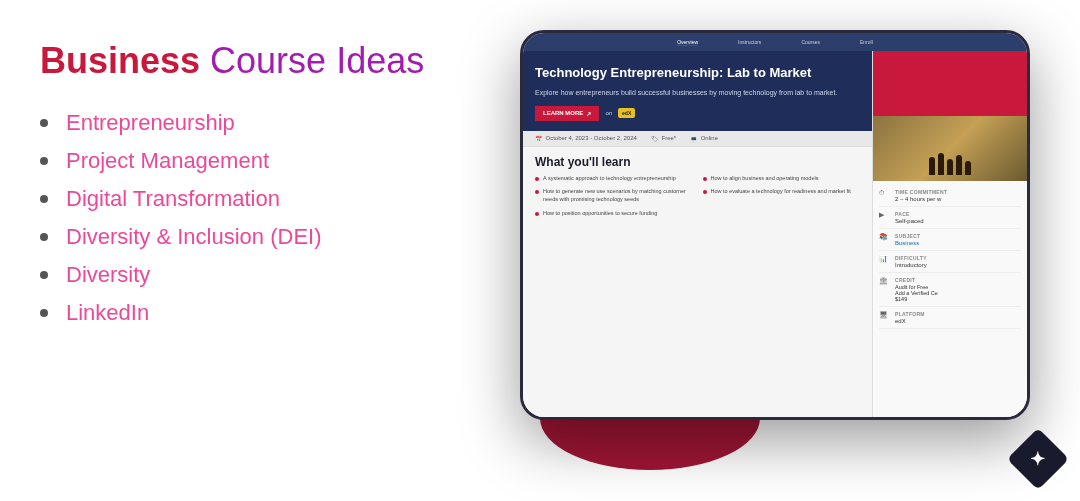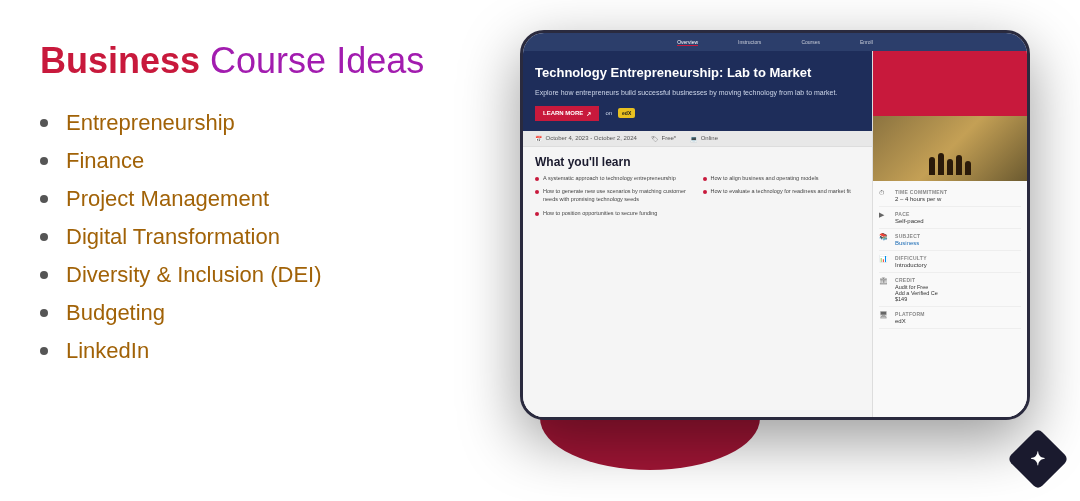--- a/index.html
+++ b/index.html
@@ -40,21 +40,21 @@
 
     .course-list {
       list-style: none;
       padding: 0;
     }
 
     .course-list li {
       display: flex;
       align-items: center;
       font-size: 22px;
-      color: #a16207;
+      color: #ec4899;
       margin-bottom: 12px;
       font-weight: 400;
     }
 
     .bullet {
       width: 8px;
       height: 8px;
       background: #555;
       border-radius: 50%;
       margin-right: 18px;
@@ -366,40 +366,36 @@
 <div class="left-panel">
   <div class="title-line">
     <span class="title-business">Business</span>
     <span class="title-rest">Course Ideas</span>
   </div>
 
   <ul class="course-list">
     <li>
       <span class="bullet"></span>
       <span>Entrepreneurship</span>
-    </li>
-    <li>
-      <span class="bullet"></span>
-      <span>Finance</span>
     </li>
     <li>
       <span class="bullet"></span>
       <span>Project Management</span>
     </li>
     <li>
       <span class="bullet"></span>
       <span>Digital Transformation</span>
     </li>
     <li>
       <span class="bullet"></span>
       <span>Diversity &amp; Inclusion (DEI)</span>
     </li>
     <li>
       <span class="bullet"></span>
-      <span>Budgeting</span>
+      <span>Diversity</span>
     </li>
     <li>
       <span class="bullet"></span>
       <span>LinkedIn</span>
     </li>
   </ul>
 </div>
 
 <div class="right-panel">
 

